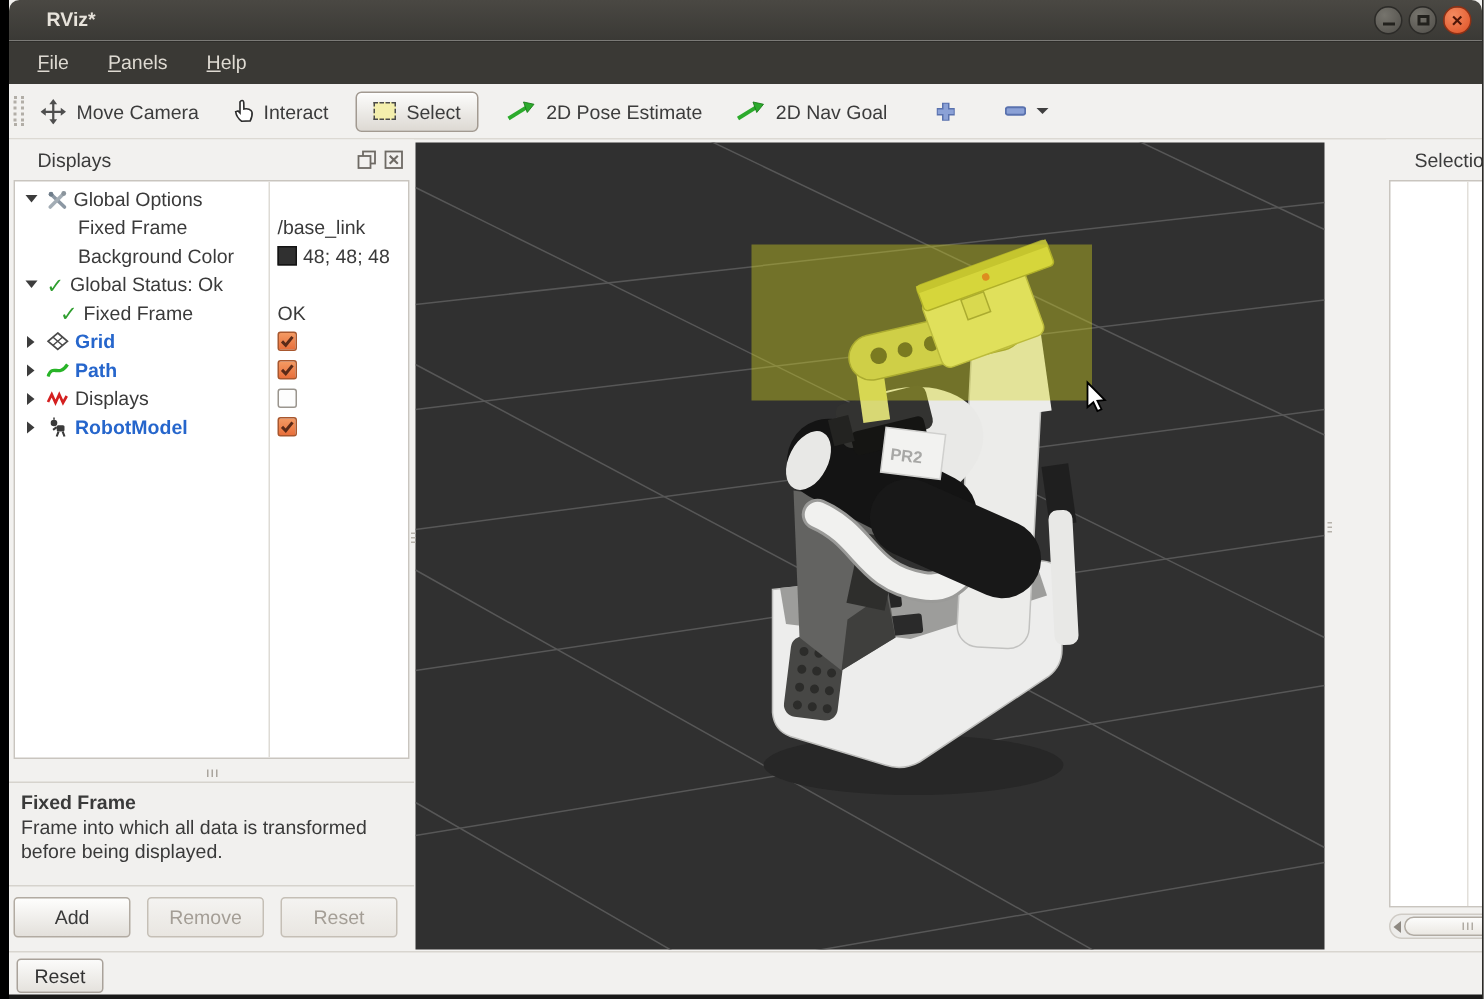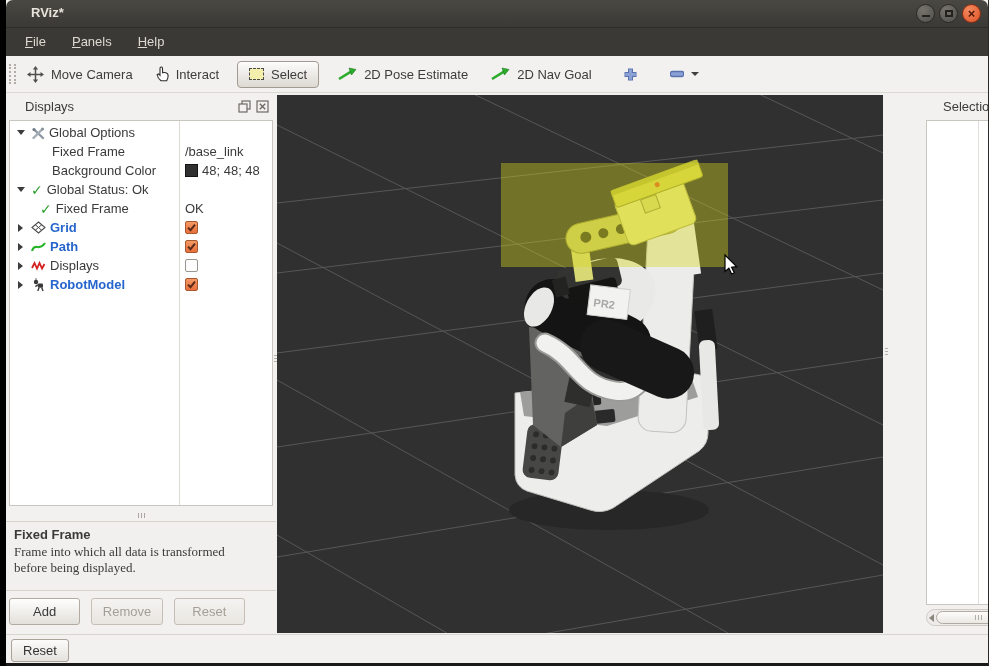--- a/index.html
+++ b/index.html
@@ -70,23 +70,23 @@
   .cbox.off { background:#fdfdfd; border:1px solid #9a958e; }
 
   .splitter { position:absolute; left:0; top:418px; width:270px; height:9px; display:flex;
               align-items:center; justify-content:center; gap:2px; }
   .splitter i { width:1px; height:5px; background:#aaa59e; }
 
   .helpbox { position:absolute; left:0; top:428px; width:270px; height:70px; background:#f1f0ee;
              border-top:1px solid #d6d3cd; border-bottom:1px solid #d6d3cd; padding:5px 8px;
              color:#3a3a3a; line-height:1.28; }
   .help-title { font-weight:bold; }
-  .help-body { width:240px;font-family:Liberation Serif, serif; }
-
-  .dp-buttons { position:absolute; left:3px; top:505px; width:236px; display:flex; gap:11px; }
+  .help-body { width:240px; }
+
+  .dp-buttons { position:absolute; left:3px; top:505px; width:256px; display:flex; gap:11px; }
   .btn { flex:1; height:27px; border:1px solid #b2aba2; border-radius:3px; text-align:center;
          line-height:25px; background:linear-gradient(#fefefd,#e3e0db); color:#3a3a3a; }
   .btn.disabled { color:#a49e96; border-color:#c5bfb6; background:linear-gradient(#f4f3f1,#e9e6e1); }
 
   
   #viewport { position:absolute; left:271px; top:95px; width:606px; height:538px; background:#303030; }
 
   
   .vnub { position:absolute; width:3px; height:16px; display:flex; flex-direction:column; gap:2px; }
   .vnub i { width:3px; height:1px; background:#b5b1aa; }

